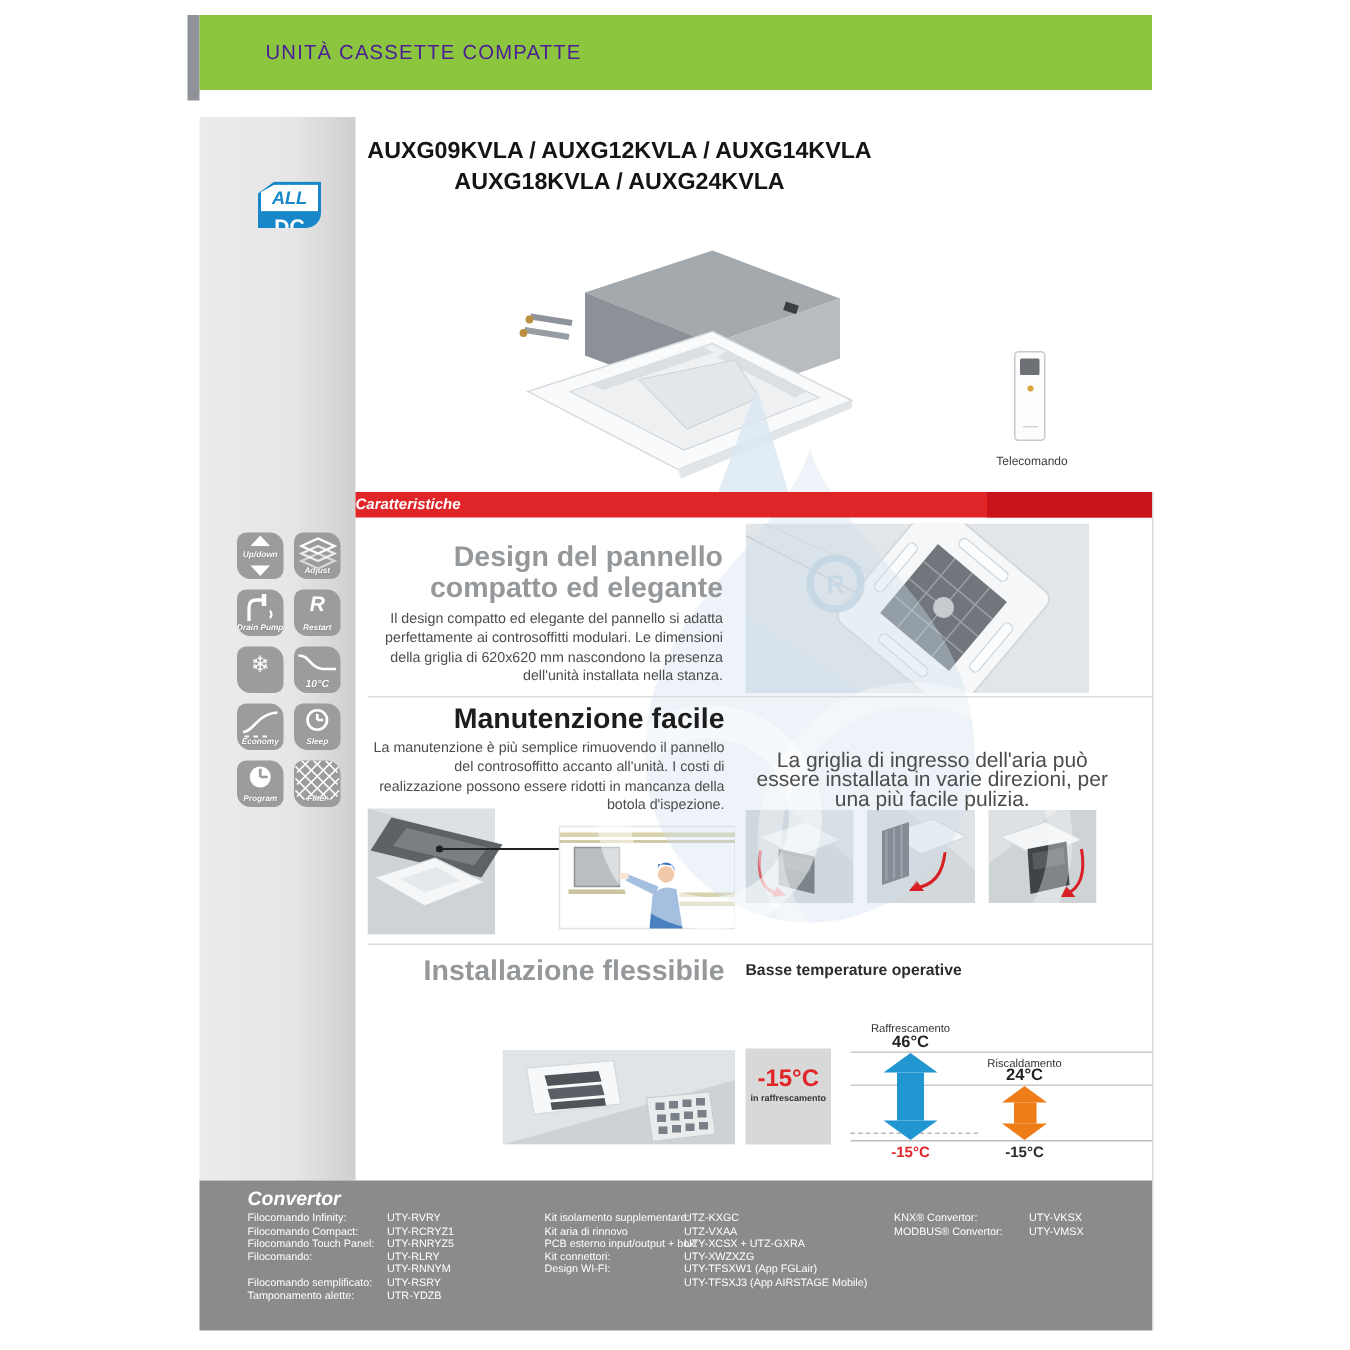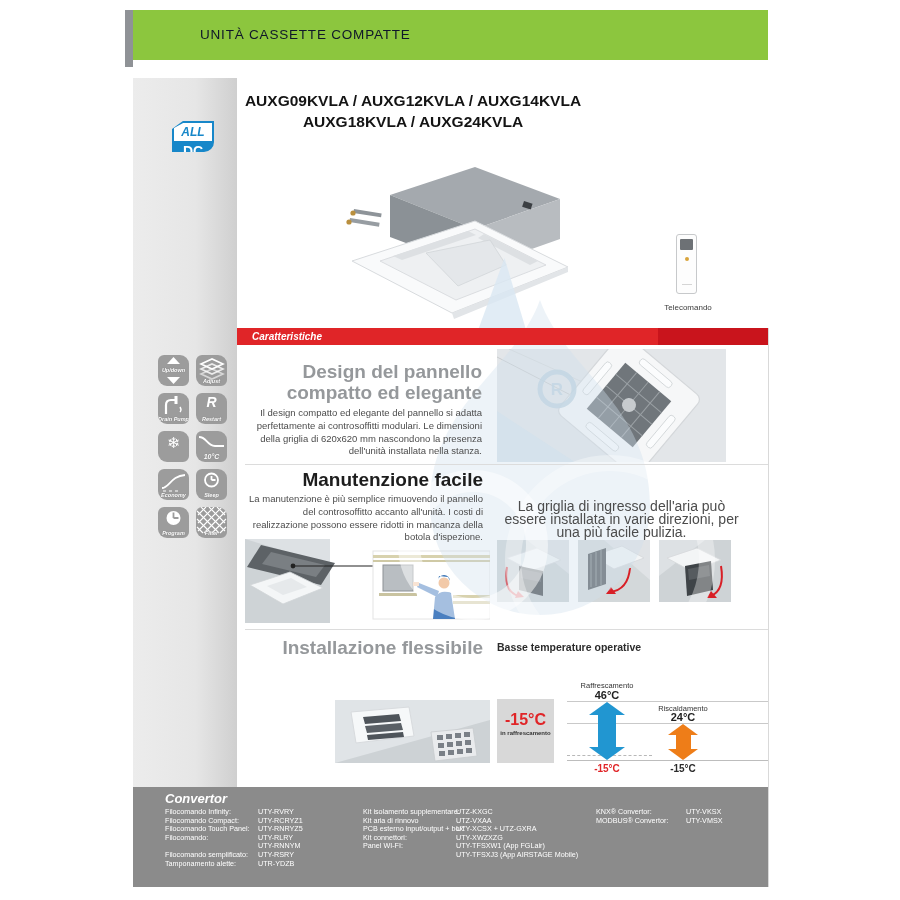--- a/index.html
+++ b/index.html
@@ -4,21 +4,21 @@
 <style>
   *{margin:0;padding:0;box-sizing:border-box}
   html,body{background:#fff}
   body{width:900px;height:900px;font-family:"Liberation Sans",sans-serif}
   #page{position:relative;width:900px;height:900px;background:#fff;overflow:hidden}
   .abs{position:absolute}
   .z3{z-index:3}
 
   
   .green-banner{left:133px;top:10px;width:635px;height:50px;background:#8cc63e}
-  .green-banner .txt{padding-left:67px;line-height:50px;color:#0f172a;font-size:13.5px;letter-spacing:.8px}
+  .green-banner .txt{padding-left:44px;line-height:50px;color:#4c1d95;font-size:13.5px;letter-spacing:.8px}
   .left-strip{left:125px;top:10px;width:8px;height:57px;background:#8f9296}
 
   
   .sidebar-bg{left:133px;top:78px;width:104px;height:709px;
     background:linear-gradient(to right,#ececec 0%,#e6e6e6 60%,#cfcfcf 100%)}
 
   
   .models{left:237px;top:90px;width:352px;text-align:center;font-weight:bold;
     font-size:15.5px;line-height:21px;color:#141414}
 
@@ -34,21 +34,21 @@
   
   .remote{left:676px;top:234px;width:21px;height:60px;background:#fdfdfd;border:1px solid #c7c9cb;border-radius:3px}
   .remote .disp{position:absolute;left:3px;top:4px;width:13px;height:11px;background:#6d7175;border-radius:1px}
   .remote .dot{position:absolute;left:8px;top:22px;width:4px;height:4px;border-radius:50%;background:#d9a43c}
   .remote .line{position:absolute;left:5px;bottom:8px;width:10px;height:1.5px;background:#d5d5d5}
   .remote-caption{left:650px;top:303px;width:76px;text-align:center;font-size:8px;color:#3c3c3c}
 
   
   .red-banner{left:237px;top:328px;width:531px;height:17px;background:#e02528}
   .red-banner .dark{position:absolute;right:0;top:0;width:110px;height:100%;background:#c9141c}
-  .red-banner .txt{position:relative;padding-left:15px;line-height:17px;color:#fff;
+  .red-banner .txt{position:relative;padding-left:0;line-height:17px;color:#fff;
     font-style:italic;font-weight:bold;font-size:10px}
 
   
   .ficon{width:31px;height:31px;background:#9c9c9c;border-radius:6px 9px 6px 9px;overflow:hidden}
   .ficon svg{position:absolute;left:0;top:0}
   .ficon .lbl{position:absolute;left:0;right:0;bottom:2px;text-align:center;color:#fff;
     font-style:italic;font-weight:bold;font-size:5.5px;text-shadow:0 0 1px #6e6e6e;white-space:nowrap}
   .ficon .lbl.mid{bottom:auto;top:12px}
   .snow{position:absolute;left:0;right:0;top:3px;text-align:center;color:#fff;font-size:15px;
     font-family:"DejaVu Sans",sans-serif}
@@ -430,21 +430,21 @@
       </div>
       <div class="frow">
         <span class="flabel">PCB esterno input/output + box:</span>
         <span class="fvalue">UTY-XCSX + UTZ-GXRA</span>
       </div>
       <div class="frow">
         <span class="flabel">Kit connettori:</span>
         <span class="fvalue">UTY-XWZXZG</span>
       </div>
       <div class="frow">
-        <span class="flabel">Panel WI-FI:</span>
+        <span class="flabel">Design WI-FI:</span>
         <span class="fvalue">UTY-TFSXW1 (App FGLair)</span>
       </div>
       <div class="frow">
         <span class="flabel"></span>
         <span class="fvalue">UTY-TFSXJ3 (App AIRSTAGE Mobile)</span>
       </div>
     </div>
   <div class="abs z3 fcol fc3" style="left:596px;top:808px">
 
   <div class="frow">

